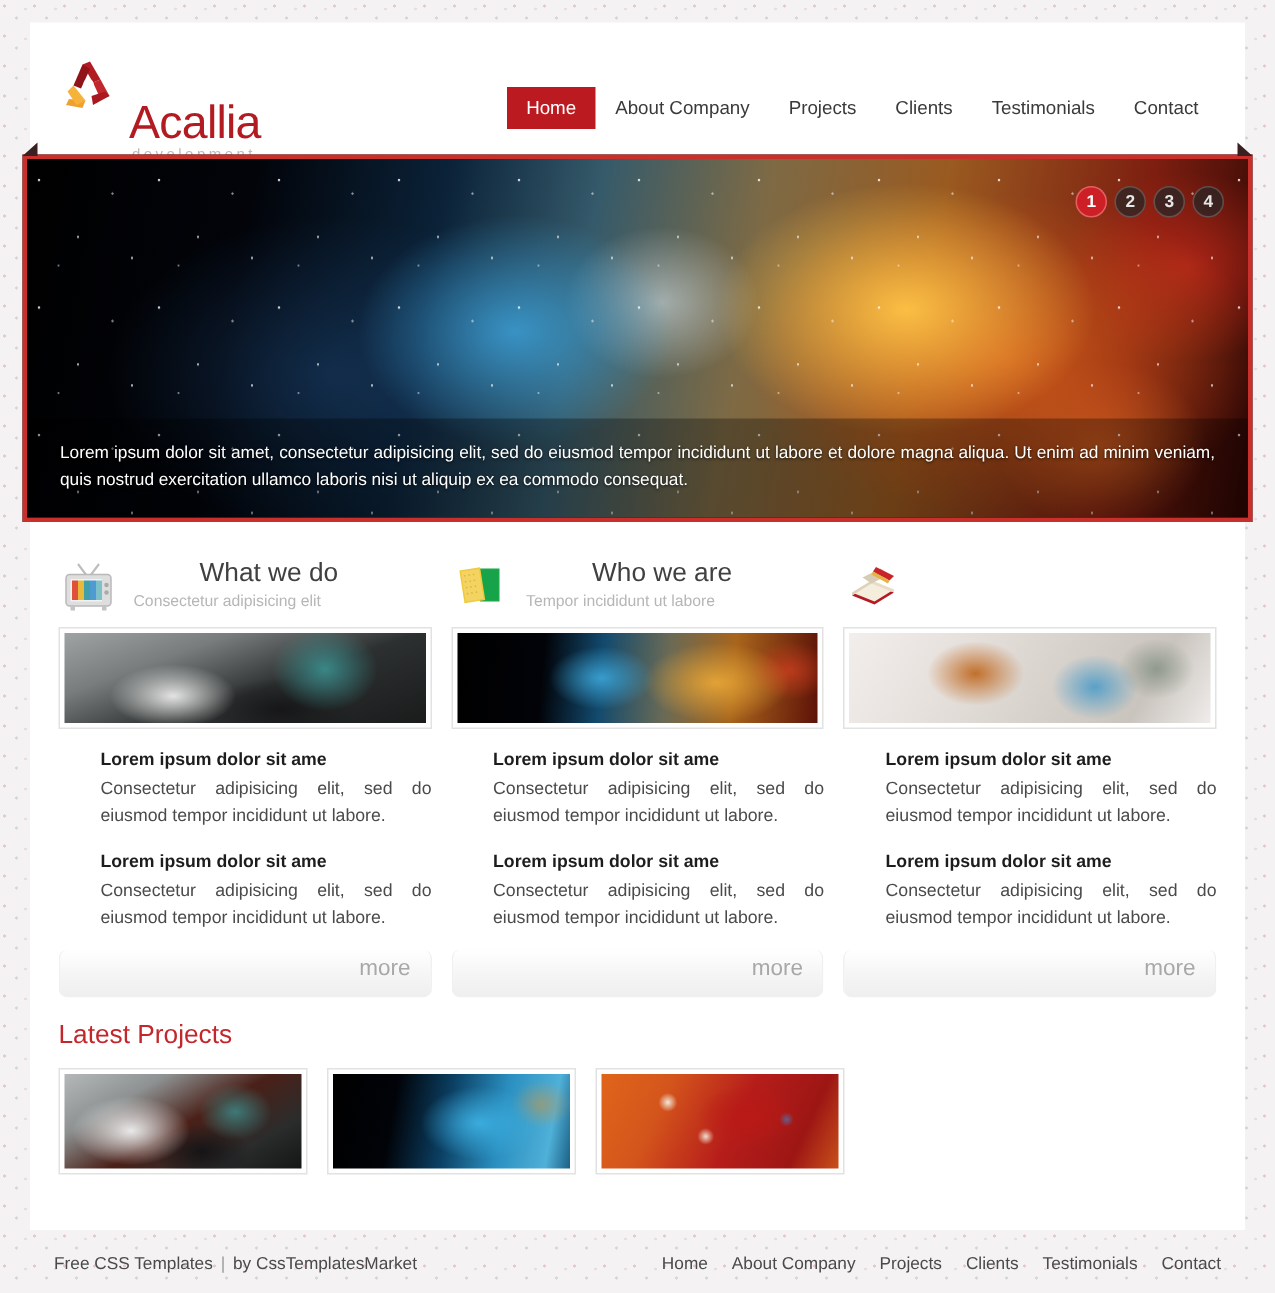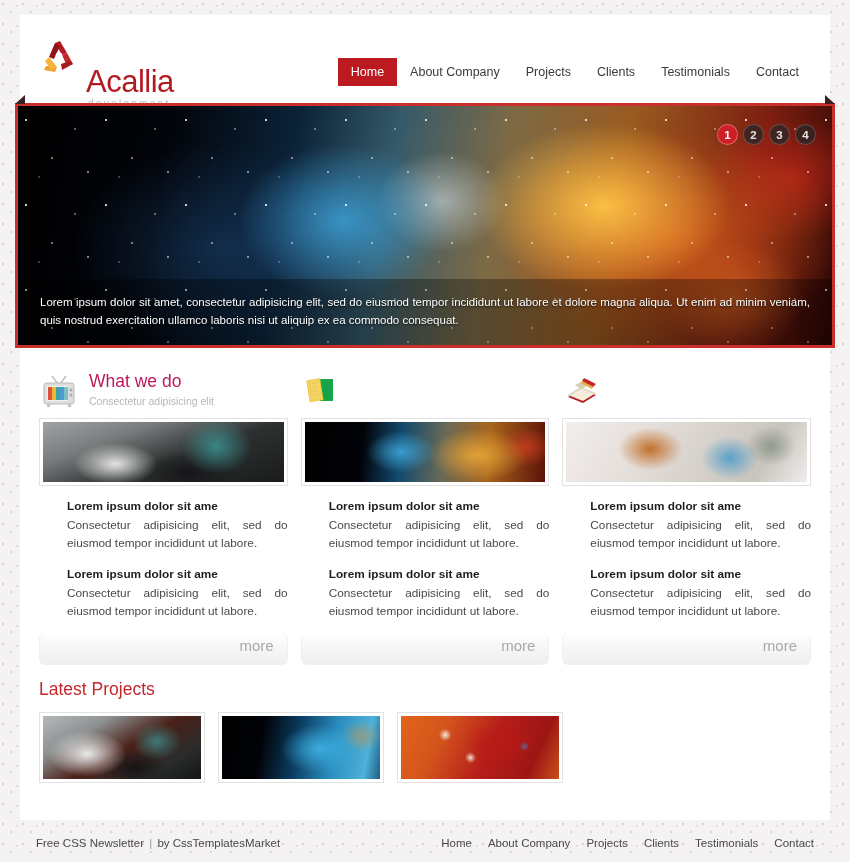--- a/index.html
+++ b/index.html
@@ -204,22 +204,23 @@
   }
   .col-icon {
     width: 40px;
     height: 38px;
     margin-right: 10px;
     flex: none;
     position: relative;
   }
   .col-title {
     font-size: 17.5px;
-    color: #be185d;
+    color: #404040;
     line-height: 20px;
+    margin-left: 44px;
   }
   .col-subtitle {
     font-size: 10.5px;
     color: #b6b6b6;
     line-height: 14px;
   }
 
   .col-img {
     width: 100%;
     height: 68px;
@@ -510,20 +511,24 @@
                   <circle cx="10" cy="20" r="0.6"></circle>
                     <circle cx="13" cy="20" r="0.6"></circle>
                     <circle cx="16" cy="20" r="0.6"></circle>
                   <circle cx="10" cy="24" r="0.6"></circle>
                     <circle cx="13" cy="24" r="0.6"></circle>
                     <circle cx="16" cy="24" r="0.6"></circle>
                 </g>
               </g>
             </svg>
           </span>
+          <span>
+            <span class="col-title" style="display:block">Who we are</span>
+            <span class="col-subtitle">Tempor incididunt ut labore</span>
+          </span>
         </div>
         <div class="col-img">
           <div class="col-img-inner img-nebula-dark"></div>
         </div>
         <div class="entry">
           <div class="entry-title">Lorem ipsum dolor sit ame</div>
           <div class="entry-text">Consectetur adipisicing elit, sed do eiusmod tempor incididunt ut labore.</div>
         </div>
         <div class="entry">
           <div class="entry-title">Lorem ipsum dolor sit ame</div>
@@ -581,21 +586,21 @@
           </div>
         </div>
       </div>
 
     </div>
 
   </div>
 
   <div class="footer">
     <div class="footer-left">
-      <span>Free CSS Newsletter</span>
+      <span>Free CSS Templates</span>
       <span class="footer-sep">|</span>
       <span>by CssTemplatesMarket</span>
     </div>
     <div class="footer-nav">
       <a>Home</a>
       <a>About Company</a>
       <a>Projects</a>
       <a>Clients</a>
       <a>Testimonials</a>
       <a>Contact</a>

